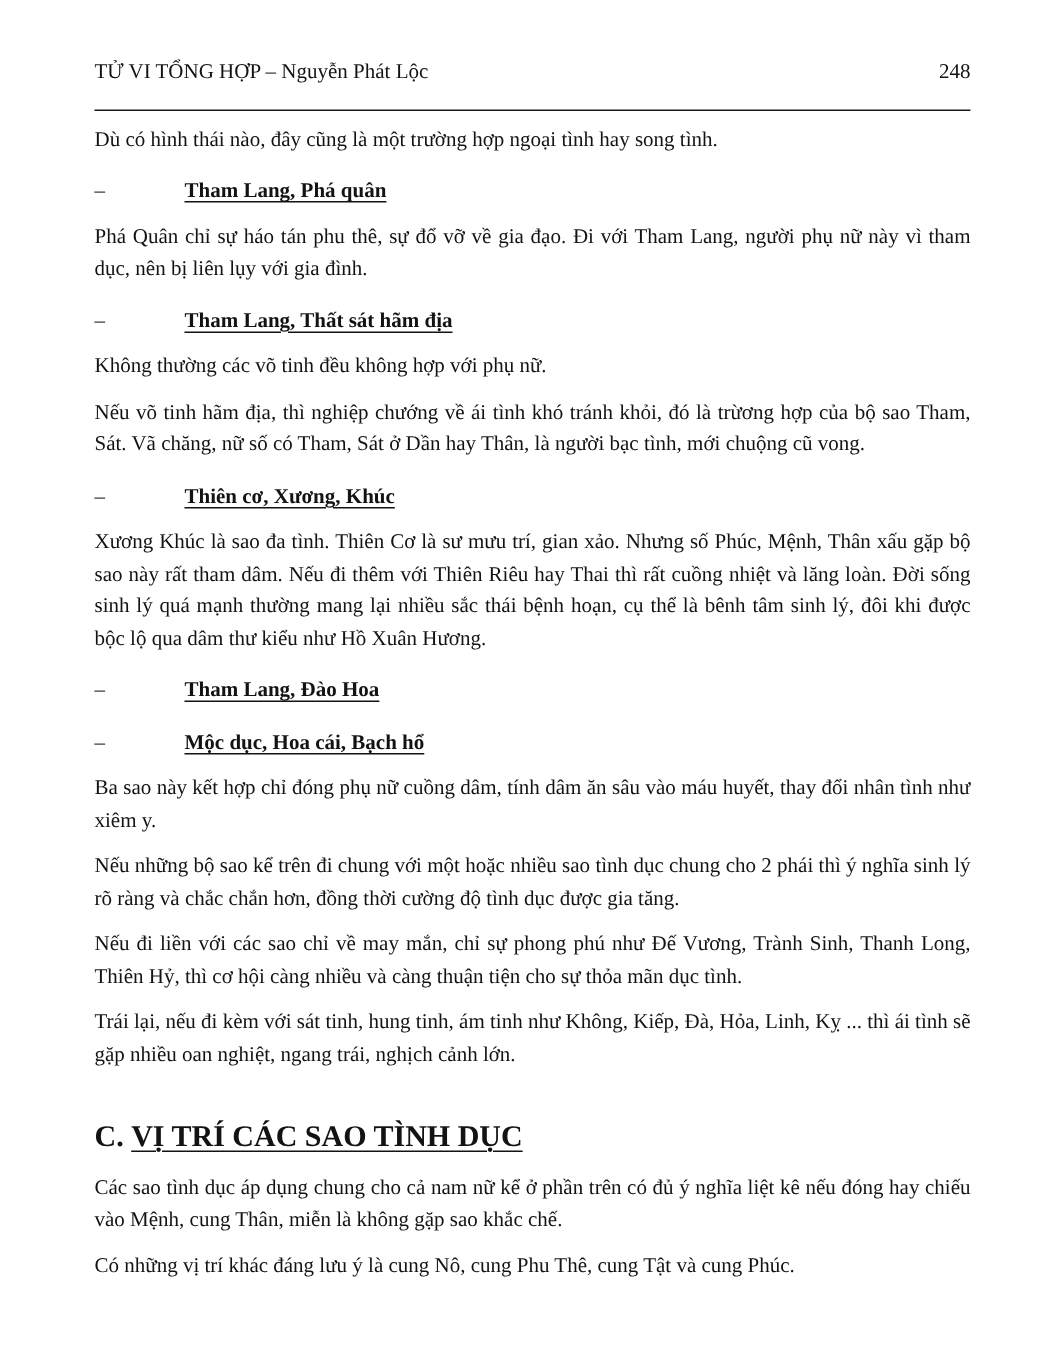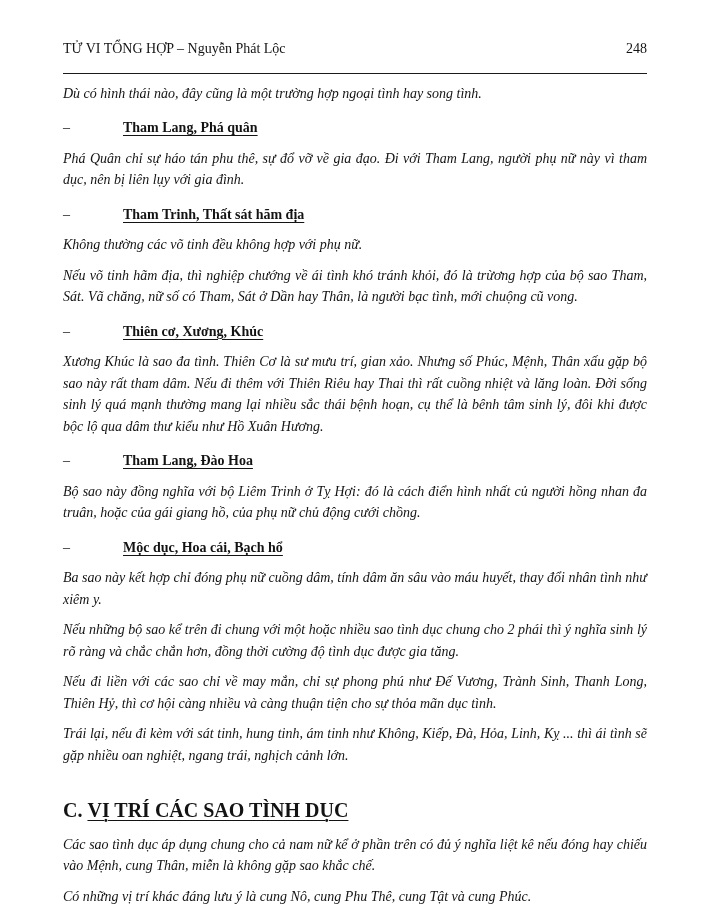--- a/index.html
+++ b/index.html
@@ -24,21 +24,20 @@
   .page-header {
     display: flex;
     justify-content: space-between;
     align-items: baseline;
     padding-bottom: 13px;
     border-bottom: 1.6px solid #1a1a1a;
   }
   .para {
     margin: 9px 0;
     text-align: justify;
-    font-style: italic;
   }
   .h-dash {
     display: flex;
     align-items: baseline;
     font-weight: bold;
     margin: 13px 0 6px 0;
   }
   .h-dash .dash {
     width: 60px;
     flex: 0 0 60px;
@@ -73,36 +72,35 @@
     <p class="para">Dù có hình thái nào, đây cũng là một trường hợp ngoại tình hay song tình.</p>
 
     <div class="h-dash">
       <span class="dash">–</span>
       <span class="underlined">Tham Lang, Phá quân</span>
     </div>
     <p class="para">Phá Quân chỉ sự háo tán phu thê, sự đổ vỡ về gia đạo. Đi với Tham Lang, người phụ nữ này vì tham dục, nên bị liên lụy với gia đình.</p>
 
     <div class="h-dash">
       <span class="dash">–</span>
-      <span class="underlined">Tham Trinh, Thất sát hãm địa</span>
+      <span class="underlined">Tham Lang, Thất sát hãm địa</span>
     </div>
     <p class="para">Không thường các võ tinh đều không hợp với phụ nữ.</p>
     <p class="para">Nếu võ tinh hãm địa, thì nghiệp chướng về ái tình khó tránh khỏi, đó là trừơng hợp của bộ sao Tham, Sát. Vã chăng, nữ số có Tham, Sát ở Dần hay Thân, là người bạc tình, mới chuộng cũ vong.</p>
 
     <div class="h-dash">
       <span class="dash">–</span>
       <span class="underlined">Thiên cơ, Xương, Khúc</span>
     </div>
     <p class="para">Xương Khúc là sao đa tình. Thiên Cơ là sư mưu trí, gian xảo. Nhưng số Phúc, Mệnh, Thân xấu gặp bộ sao này rất tham dâm. Nếu đi thêm với Thiên Riêu hay Thai thì rất cuồng nhiệt và lăng loàn. Đời sống sinh lý quá mạnh thường mang lại nhiều sắc thái bệnh hoạn, cụ thể là bênh tâm sinh lý, đôi khi được bộc lộ qua dâm thư kiểu như Hồ Xuân Hương.</p>
 
     <div class="h-dash">
       <span class="dash">–</span>
       <span class="underlined">Tham Lang, Đào Hoa</span>
     </div>
-    <p class="para">Bộ sao này đồng nghĩa với bộ Liêm Trinh ở Tỵ Hợi: đó là cách điển hình nhất củ người hồng nhan đa truân, hoặc của gái giang hồ, của phụ nữ chủ động cưới chồng.</p>
 
     <div class="h-dash">
       <span class="dash">–</span>
       <span class="underlined">Mộc dục, Hoa cái, Bạch hổ</span>
     </div>
     <p class="para">Ba sao này kết hợp chỉ đóng phụ nữ cuồng dâm, tính dâm ăn sâu vào máu huyết, thay đổi nhân tình như xiêm y.</p>
     <p class="para">Nếu những bộ sao kể trên đi chung với một hoặc nhiều sao tình dục chung cho 2 phái thì ý nghĩa sinh lý rõ ràng và chắc chắn hơn, đồng thời cường độ tình dục được gia tăng.</p>
     <p class="para">Nếu đi liền với các sao chỉ về may mắn, chỉ sự phong phú như Đế Vương, Trành Sinh, Thanh Long, Thiên Hỷ, thì cơ hội càng nhiều và càng thuận tiện cho sự thỏa mãn dục tình.</p>
     <p class="para">Trái lại, nếu đi kèm với sát tinh, hung tinh, ám tinh như Không, Kiếp, Đà, Hỏa, Linh, Kỵ ... thì ái tình sẽ gặp nhiều oan nghiệt, ngang trái, nghịch cảnh lớn.</p>
 

